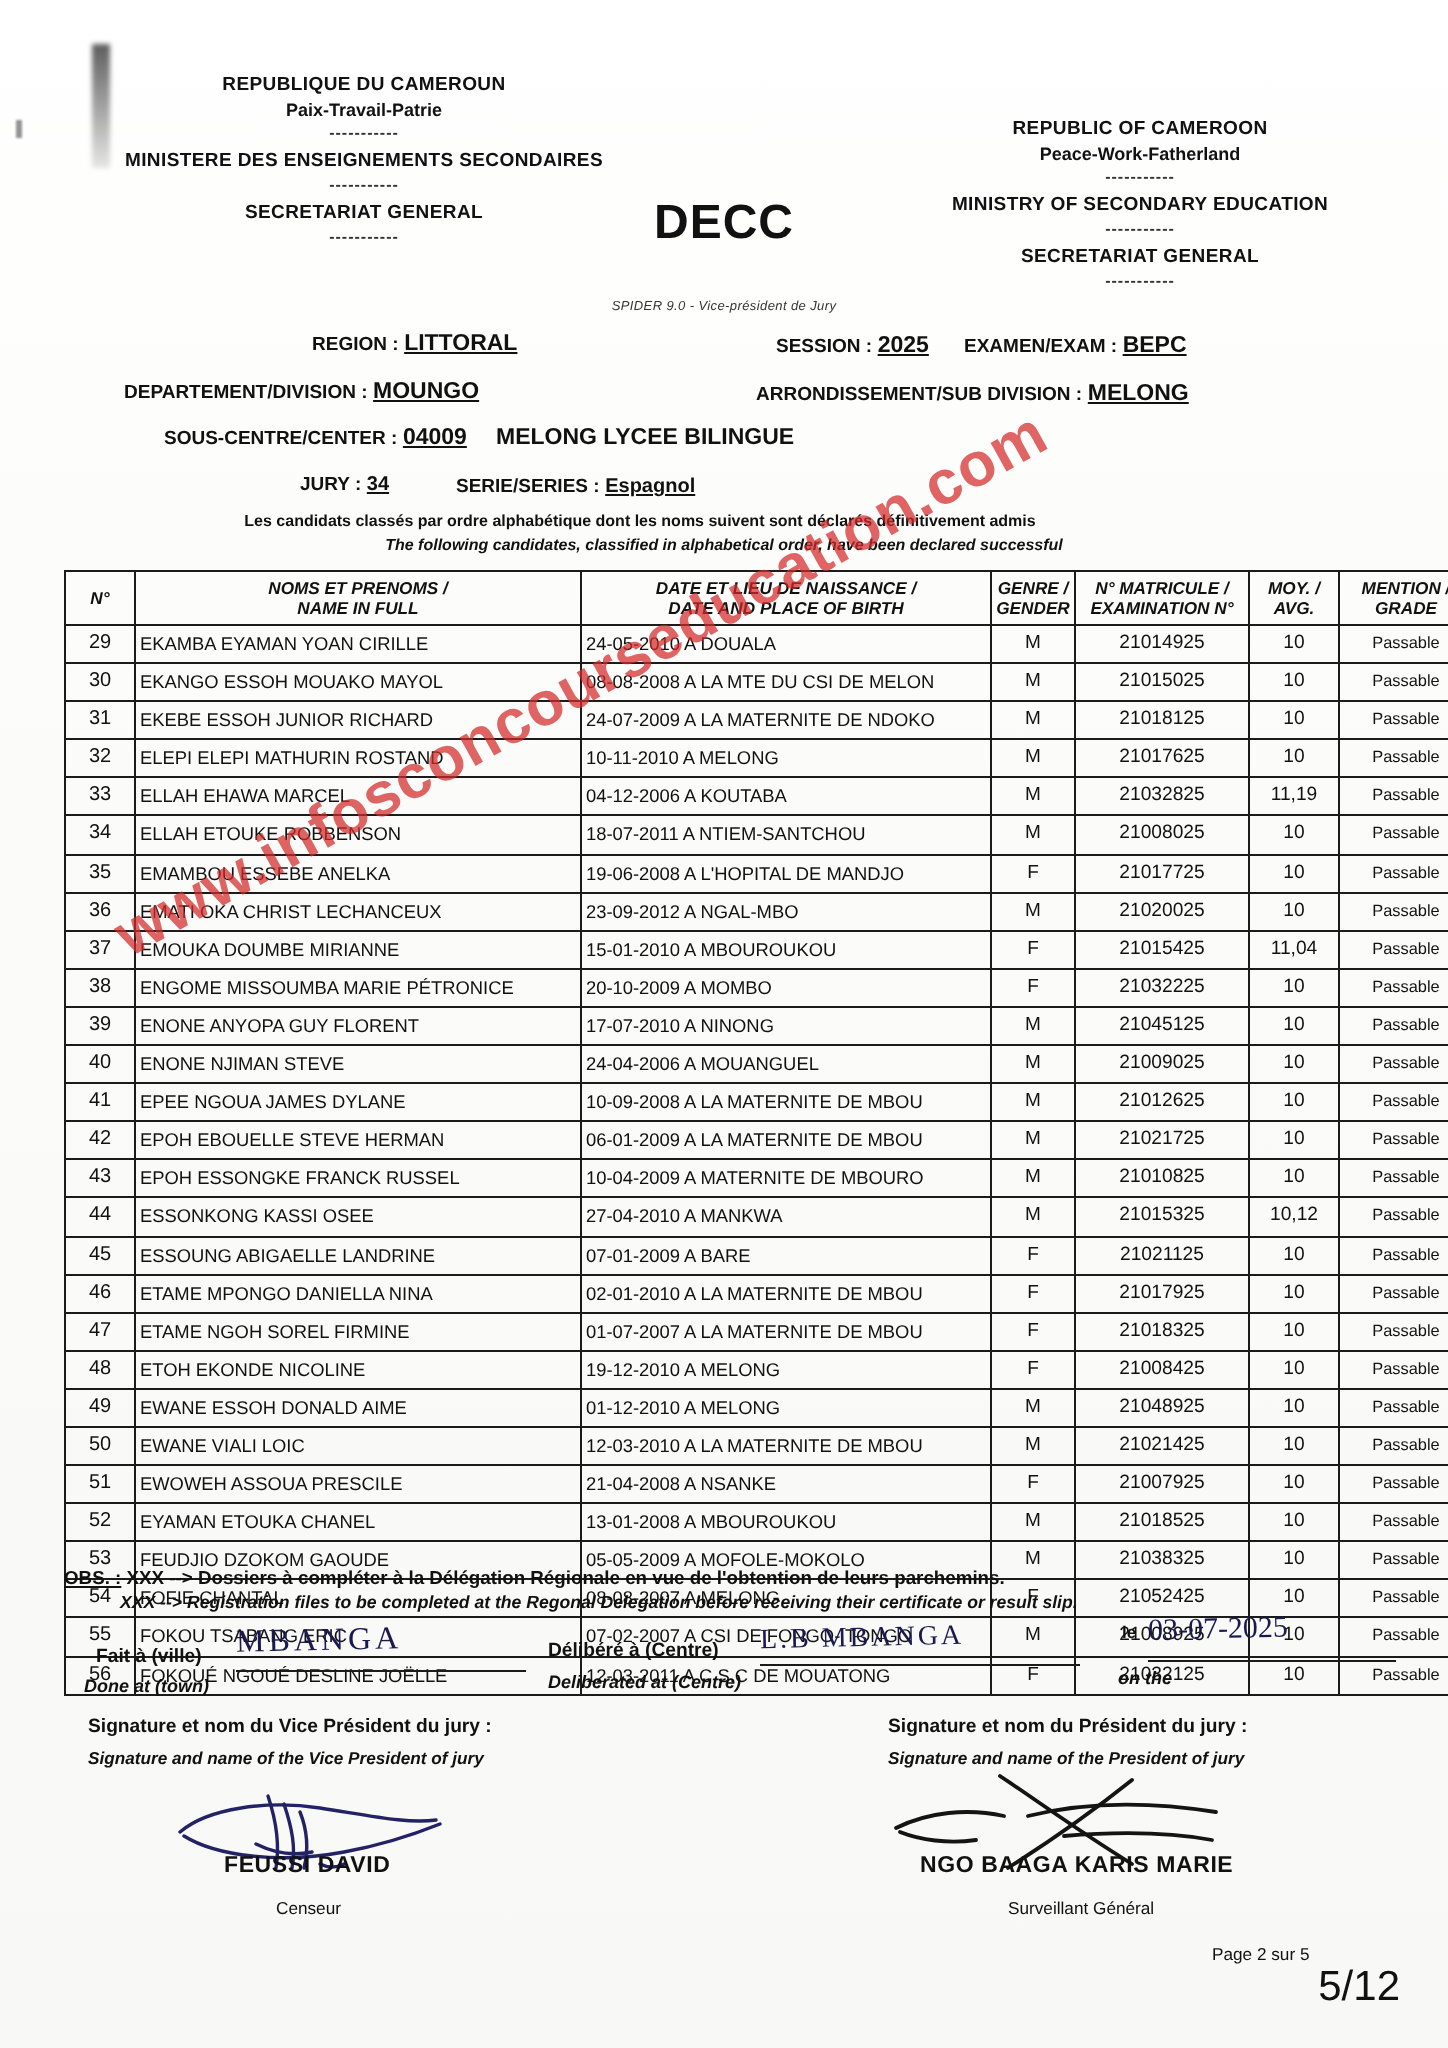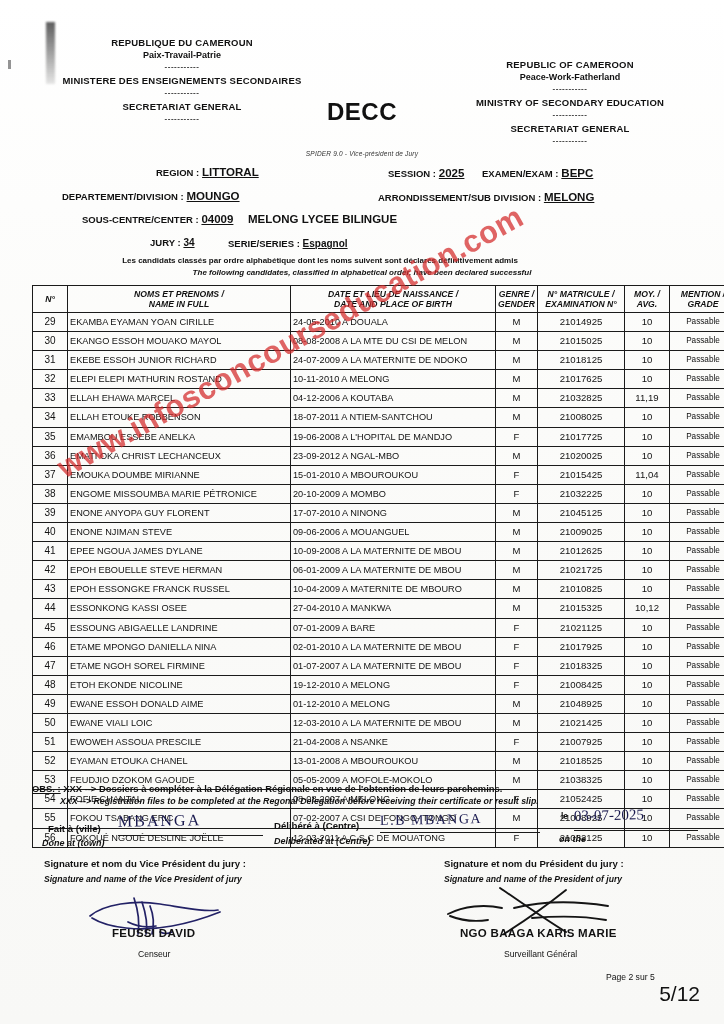--- a/index.html
+++ b/index.html
@@ -333,21 +333,21 @@
           <td class="c-name">ENONE ANYOPA GUY FLORENT</td>
           <td class="c-birth">17-07-2010 A NINONG</td>
           <td class="c-gender">M</td>
           <td class="c-mat">21045125</td>
           <td class="c-avg">10</td>
           <td class="c-mention">Passable</td>
         </tr>
         <tr>
           <td class="c-num">40</td>
           <td class="c-name">ENONE NJIMAN STEVE</td>
-          <td class="c-birth">09-06-2006 A MOUANGUEL</td>
+          <td class="c-birth">24-04-2006 A MOUANGUEL</td>
           <td class="c-gender">M</td>
           <td class="c-mat">21009025</td>
           <td class="c-avg">10</td>
           <td class="c-mention">Passable</td>
         </tr>
         <tr>
           <td class="c-num">41</td>
           <td class="c-name">EPEE NGOUA JAMES DYLANE</td>
           <td class="c-birth">10-09-2008 A LA MATERNITE DE MBOU</td>
           <td class="c-gender">M</td>

